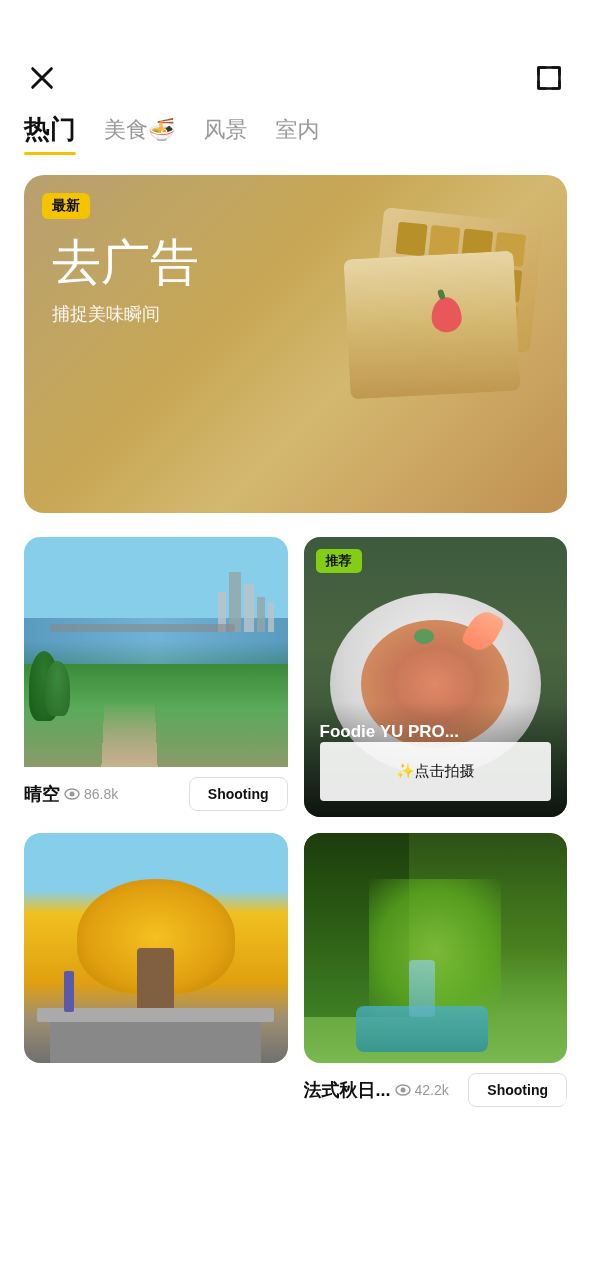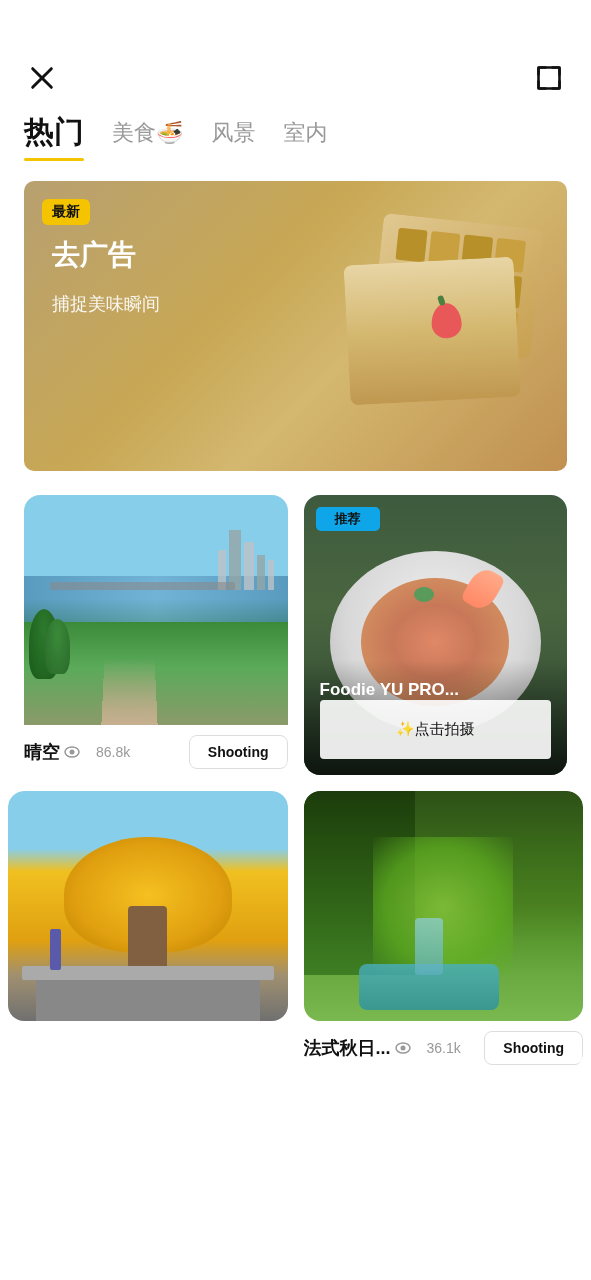--- a/index.html
+++ b/index.html
@@ -42,41 +42,41 @@
     }
     .tab {
       font-size: 22px;
       color: #999;
       cursor: pointer;
       padding-bottom: 8px;
       position: relative;
       white-space: nowrap;
     }
     .tab.active {
-      font-size: 30px;
+      font-size: 26px;
       font-weight: 700;
       color: #111;
     }
     .tab.active::after {
       content: '';
       position: absolute;
       bottom: 0;
       left: 0;
       width: 100%;
       height: 3px;
       background: #f5c400;
       border-radius: 2px;
     }
 
     
     .banner {
       margin: 0 24px 24px;
-      border-radius: 10px;
-      overflow: hidden;
-      height: 290px;
+      border-radius: 20px;
+      overflow: hidden;
+      height: 338px;
       position: relative;
       background: linear-gradient(135deg, #b8a070 0%, #c8a855 40%, #d4b870 60%, #c09050 100%);
     }
     .banner-tag {
       position: absolute;
       top: 18px;
       left: 18px;
       background: #f5c400;
       color: #111;
       font-size: 14px;
@@ -85,24 +85,24 @@
       border-radius: 6px;
       z-index: 2;
     }
     .banner-text {
       position: absolute;
       top: 55px;
       left: 28px;
       z-index: 2;
     }
     .banner-title {
-      font-size: 28px;
-      font-weight: 700;
+      font-size: 49px;
+      font-weight: 400;
       color: #fff;
-      margin-bottom: 18px;
+      margin-bottom: 6px;
     }
     .banner-subtitle {
       font-size: 18px;
       color: #fff;
       opacity: 0.9;
     }
     .banner-button {
       position: absolute;
       bottom: 38px;
       left: 28px;
@@ -182,25 +182,25 @@
     .card-image-promo {
       width: 100%;
       height: 280px;
       position: relative;
       overflow: hidden;
     }
     .card-tag {
       position: absolute;
       top: 12px;
       left: 12px;
-      background: #0ea5e9;
+      background: #84cc16;
       color: #111;
       font-size: 13px;
       font-weight: 600;
-      padding: 3px 19px;
+      padding: 3px 10px;
       border-radius: 5px;
       z-index: 2;
     }
 
     
     .promo-overlay {
       position: absolute;
       bottom: 0;
       left: 0;
       right: 0;
@@ -239,39 +239,39 @@
       gap: 4px;
     }
     .card-name {
       font-size: 18px;
       font-weight: 700;
       color: #111;
     }
     .card-stats {
       display: flex;
       align-items: center;
-      gap: 16px;
+      gap: 4px;
       color: #999;
       font-size: 14px;
       text-align: center;
     }
     .shooting-btn {
       background: #fff;
       border: 1.5px solid #ddd;
       border-radius: 8px;
       padding: 8px 18px;
       font-size: 14px;
       font-weight: 600;
       color: #111;
       cursor: pointer;
     }
 
     
     .bottom-grid {
-      padding: 16px 8px 0;
+      padding: 16px 24px 0;
       display: grid;
       grid-template-columns: 1fr 1fr;
       gap: 16px;
     }
   </style>
 </head>
 <body>
 
 <div class="header">
   <div class="header-icon">
@@ -430,19 +430,19 @@
       </div>
     </div>
     <div class="card-info">
       <div class="card-info-left">
         <div class="card-name">法式秋日...</div>
         <div class="card-stats">
           <svg width="16" height="12" viewBox="0 0 16 12">
             <ellipse cx="8" cy="6" rx="7" ry="5" fill="none" stroke="#999" stroke-width="1.5"></ellipse>
             <circle cx="8" cy="6" r="2.5" fill="#999"></circle>
           </svg>
-          <span>36.1k</span>
+          <span>42.2k</span>
         </div>
       </div>
       <button class="shooting-btn">Shooting</button>
     </div>
   </div>
 </div>
 
 </body></html>

